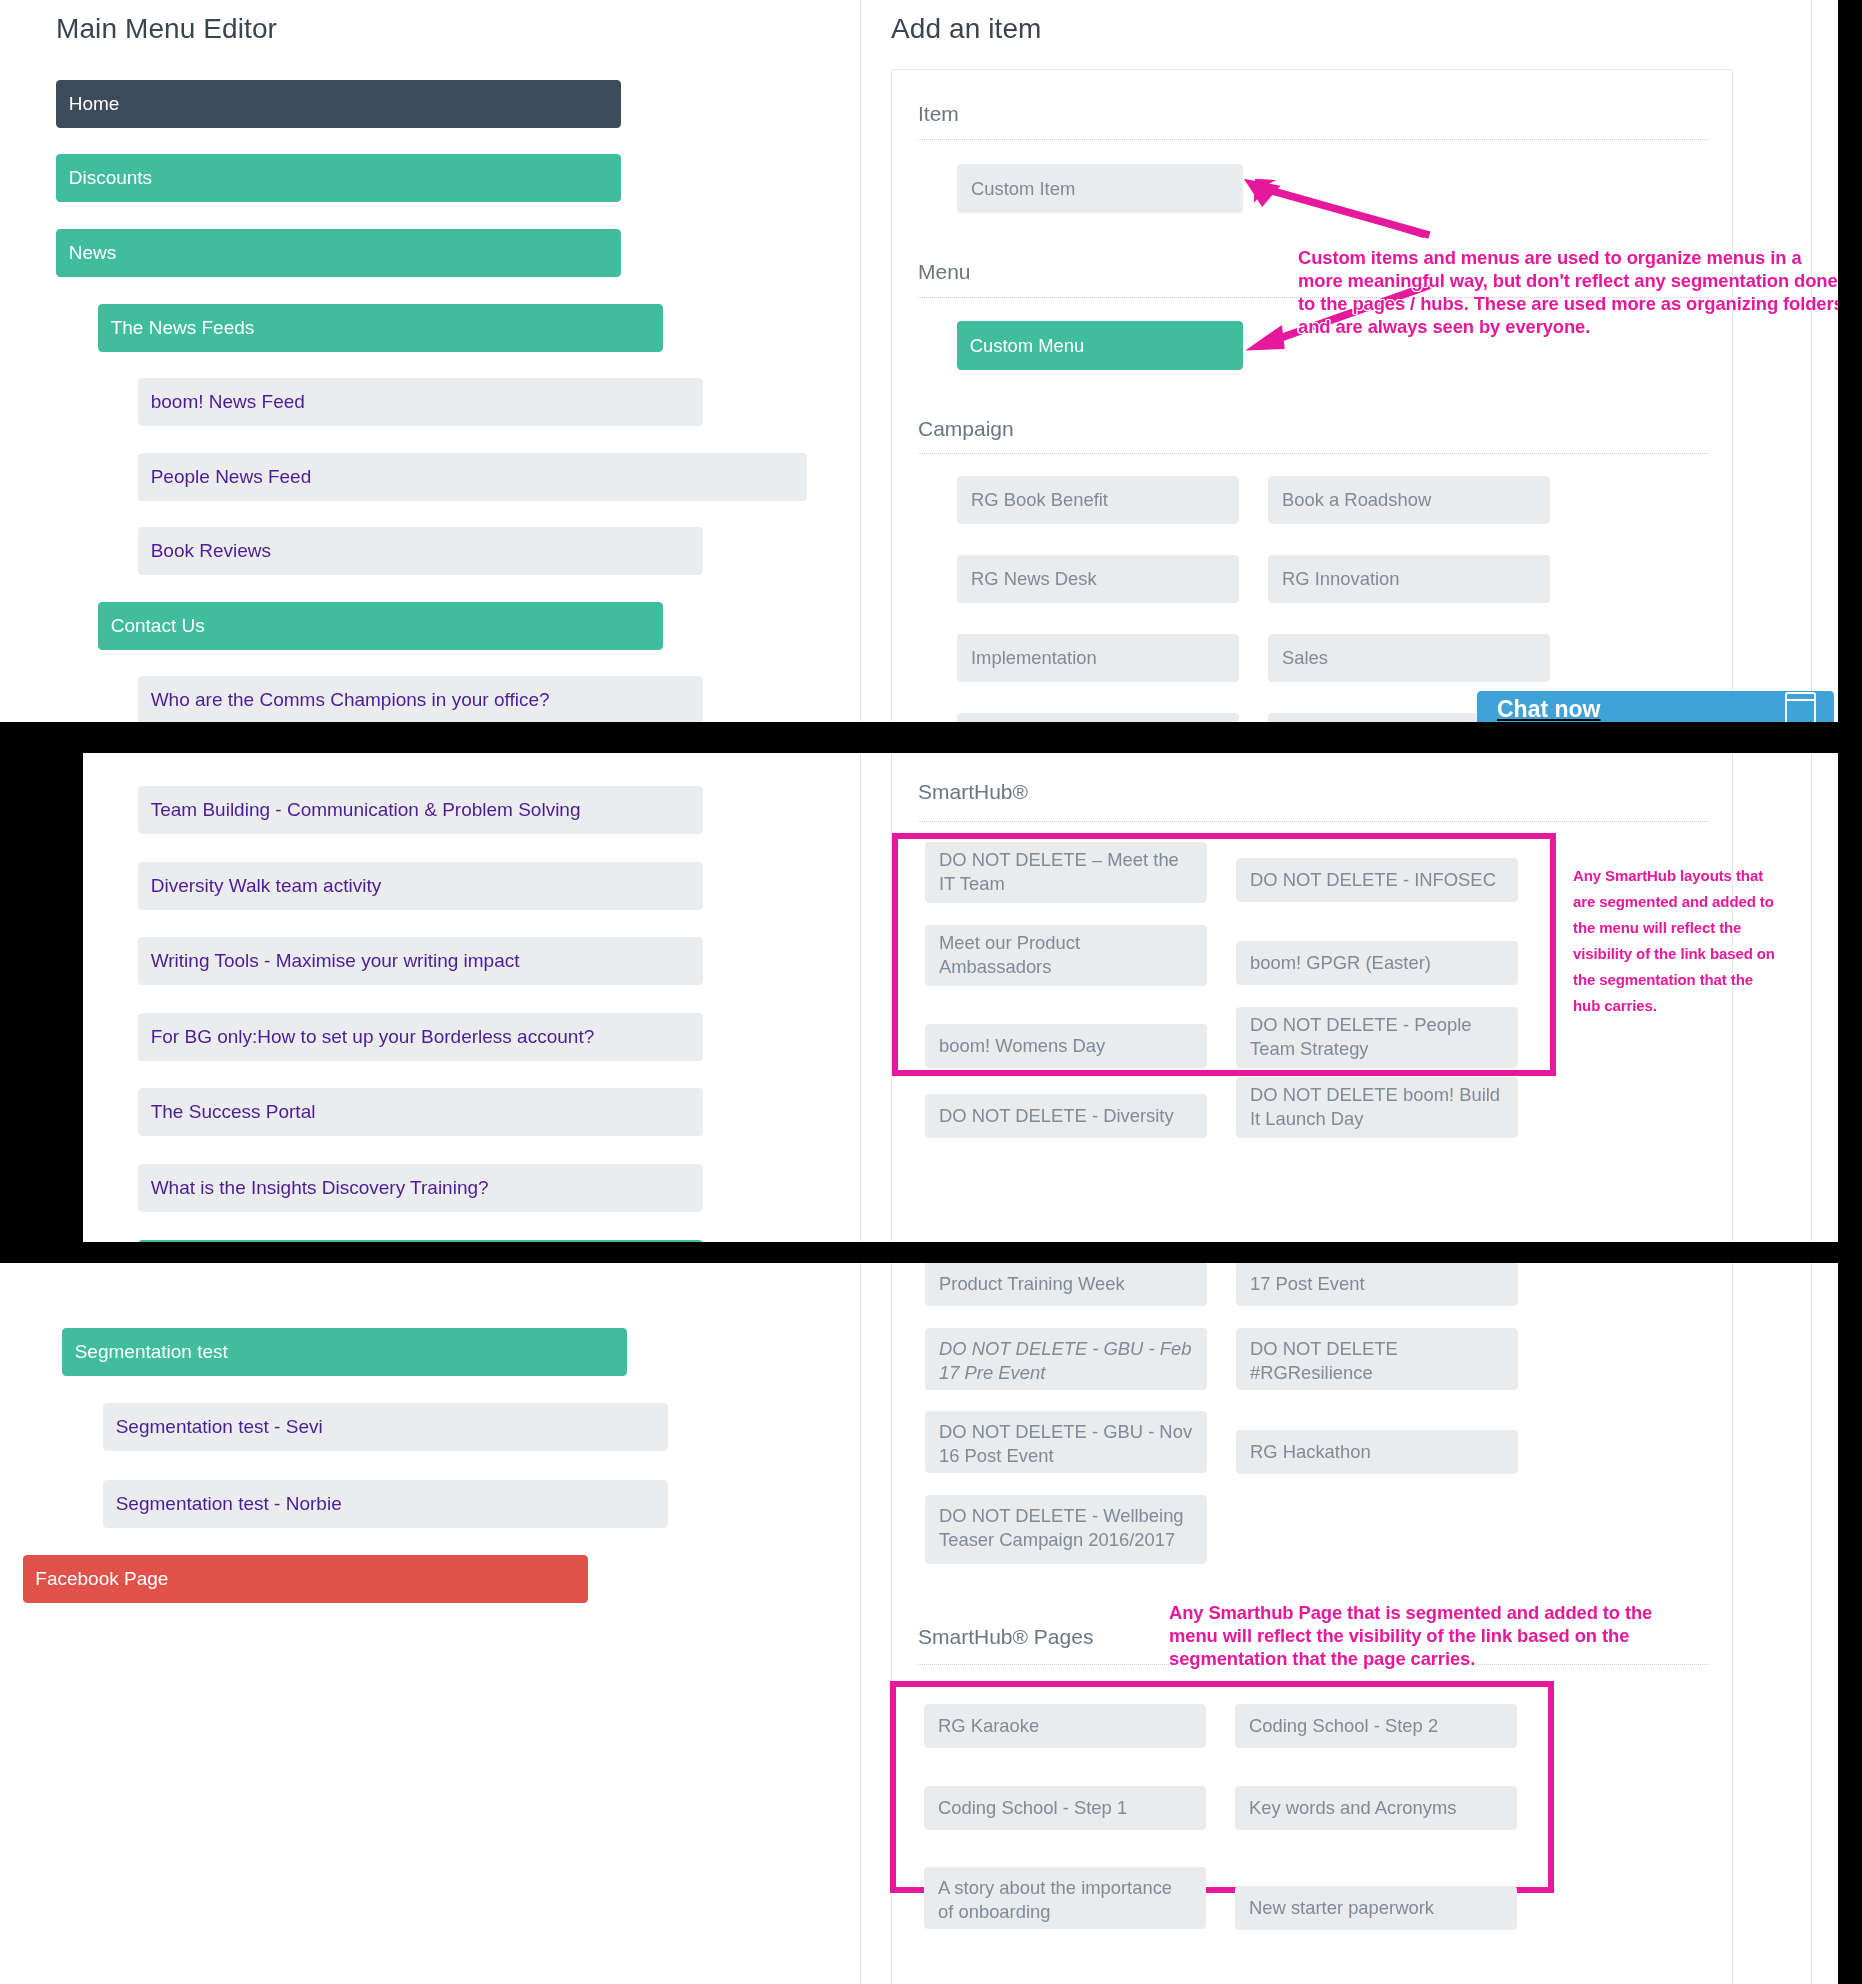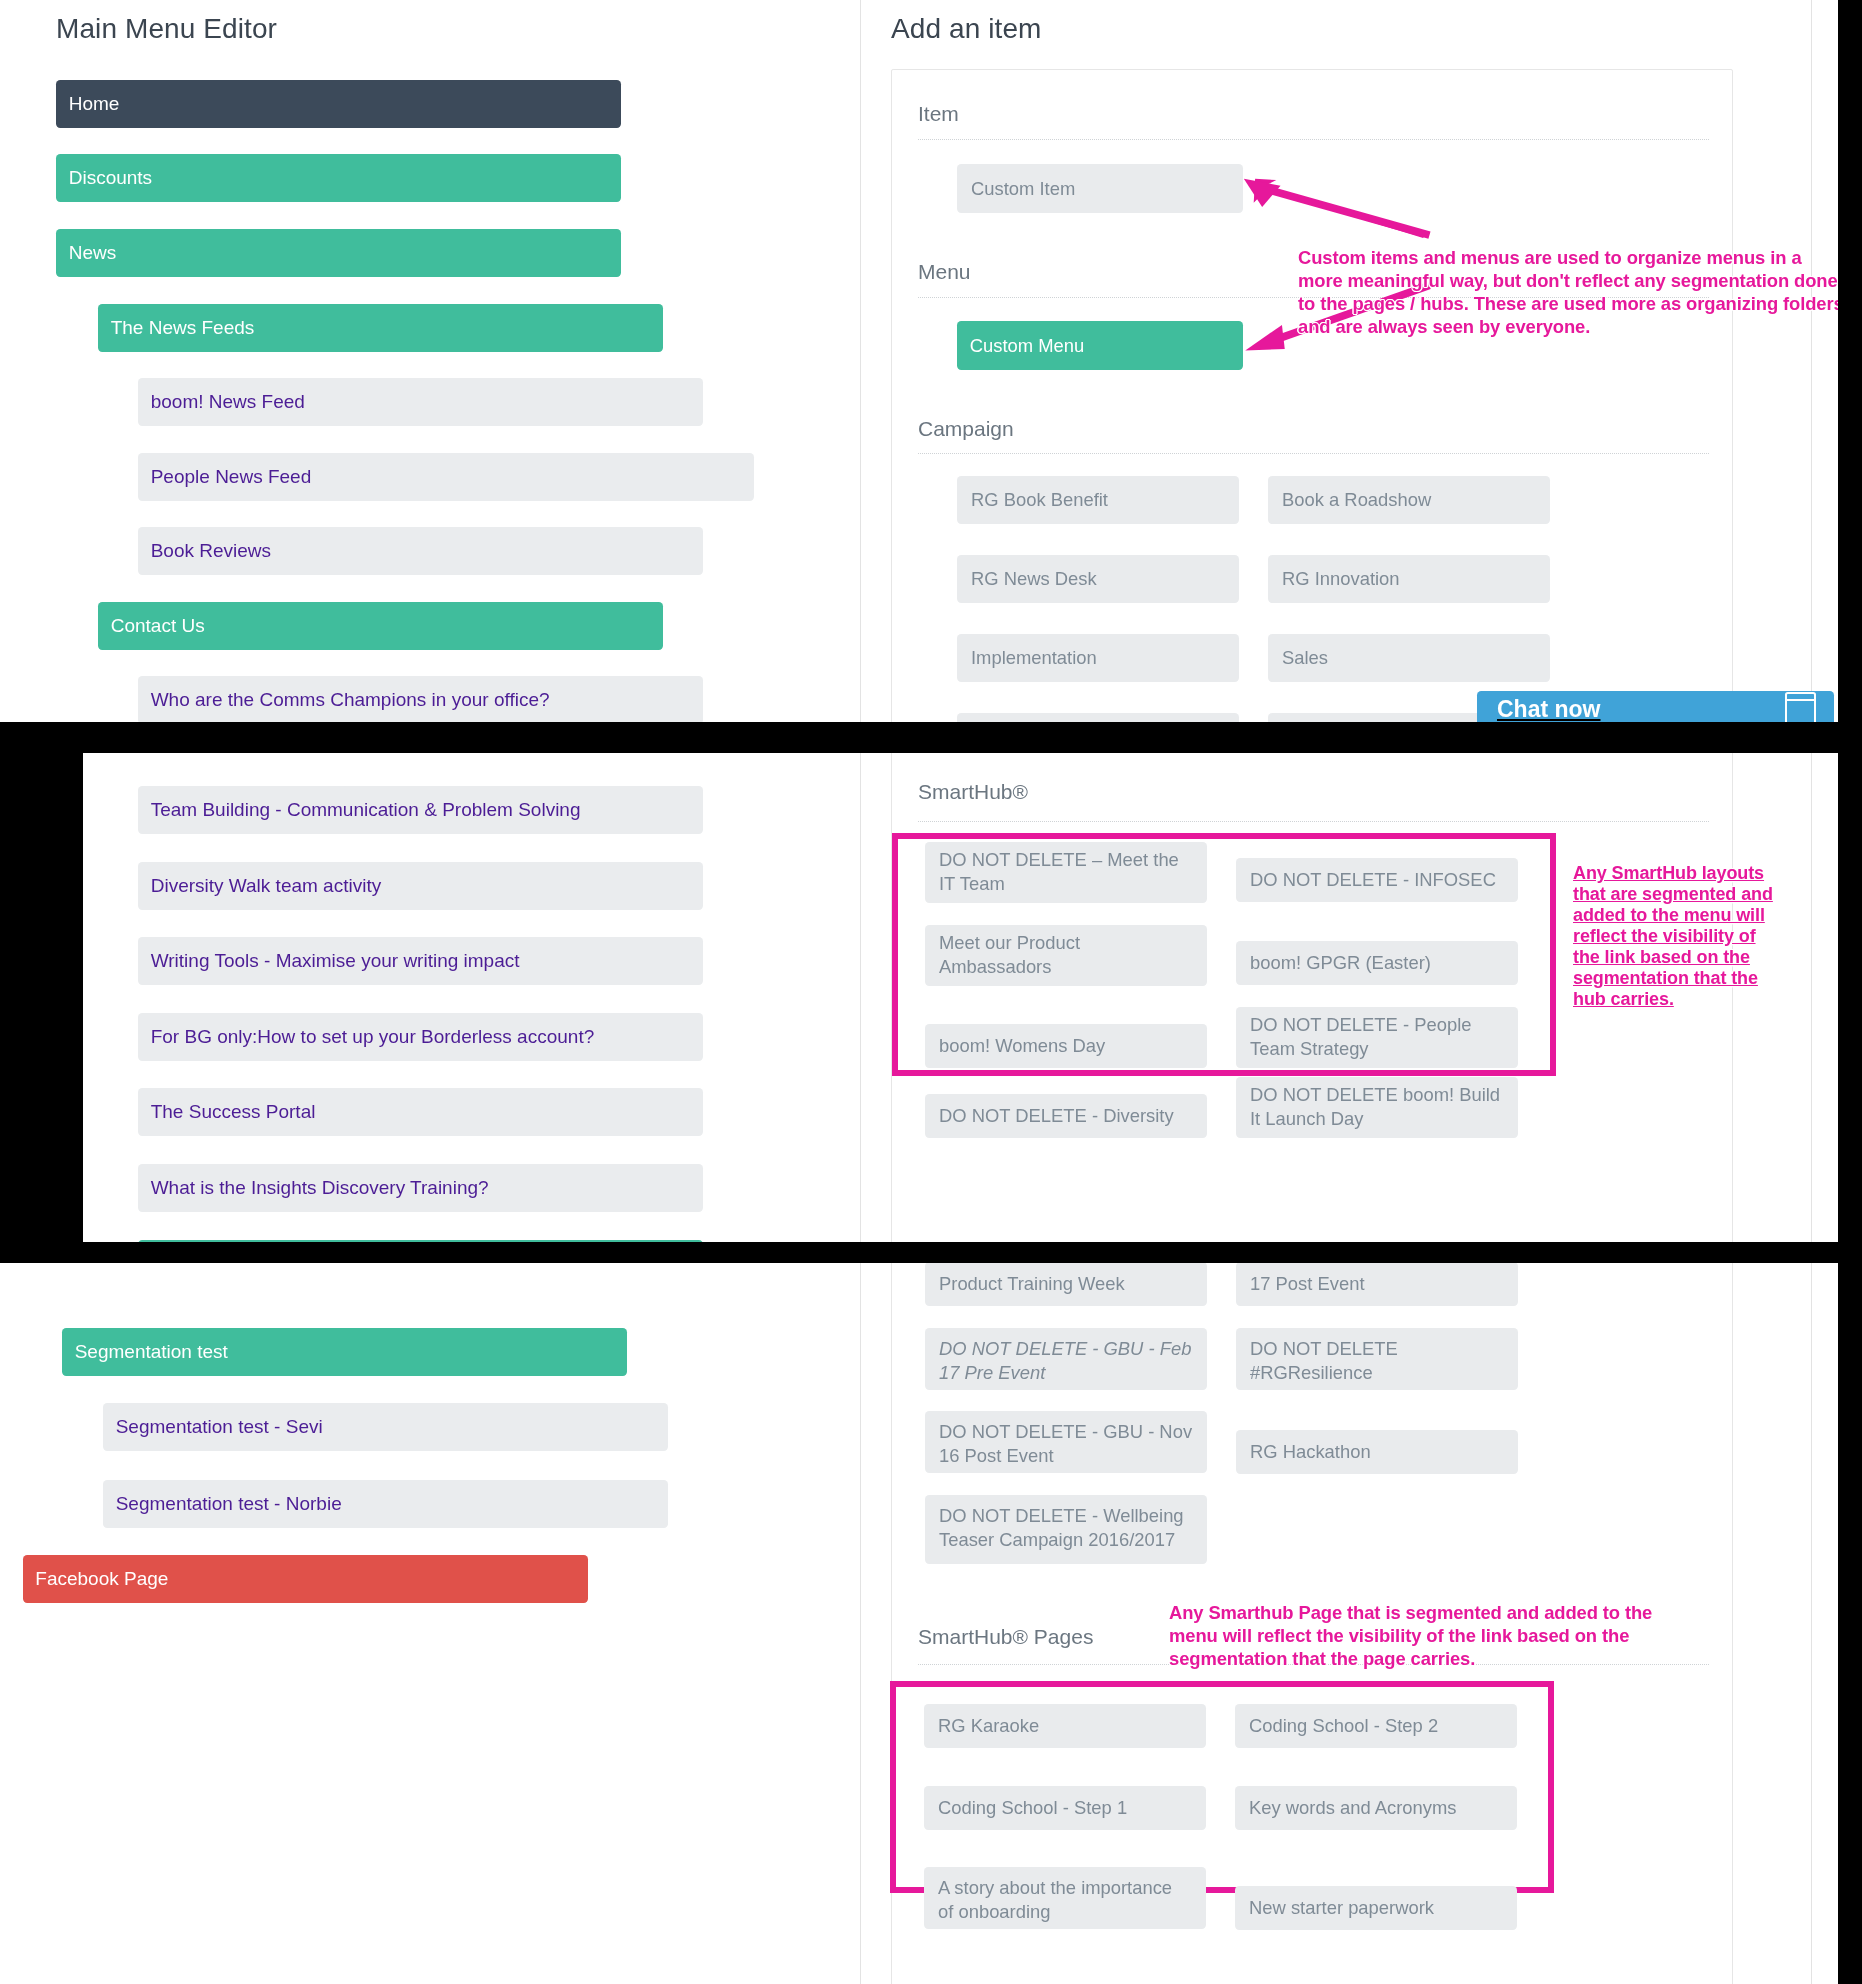--- a/index.html
+++ b/index.html
@@ -46,21 +46,21 @@
   }
 
   
   .anno{
     position:absolute;color:#e6189b;font-weight:bold;font-size:18.4px;line-height:23px;
     text-shadow:
        1.4px 0 0 #fff, -1.4px 0 0 #fff, 0 1.4px 0 #fff, 0 -1.4px 0 #fff,
        0.7px 0.7px 0 #fff, -0.7px -0.7px 0 #fff, 0.7px -0.7px 0 #fff, -0.7px 0.7px 0 #fff;
     letter-spacing:-0.1px;
   }
-  .anno.small{font-size:18px;line-height:21px;text-decoration:underline;}
+  .anno.small{font-size:15px;line-height:26px;}
   .hl-box{
     position:absolute;border:6.4px solid #e6189b;box-sizing:border-box;
   }
   .arrow{position:absolute;}
 
   
   .chat{
     position:absolute;background:#40a3d8;border-radius:4.2px 4.2px 0 0;
     display:flex;align-items:center;justify-content:space-between;
     padding:0 18.4px 0 20px;box-sizing:border-box;text-decoration:underline;
@@ -78,21 +78,21 @@
     <div class="rule-v" style="left:860px;"></div>
     <div class="rule-v" style="left:1811px;"></div>
 
     <div class="h1" style="left:56px;top:12.7px;">Main Menu Editor</div>
 
     <div class="mrow dark" style="left:56px;top:80px;width:565px;height:48px;">Home</div>
     <div class="mrow green" style="left:56px;top:154px;width:565px;height:48px;">Discounts</div>
     <div class="mrow green" style="left:56px;top:229px;width:565px;height:48px;">News</div>
     <div class="mrow green" style="left:98px;top:304px;width:565px;height:48px;">The News Feeds</div>
     <div class="mrow grey" style="left:138px;top:378px;width:565px;height:48px;">boom! News Feed</div>
-    <div class="mrow grey" style="left:138px;top:453px;width:616px;height:48px;">People News Feed</div>
+    <div class="mrow grey" style="left:138px;top:453px;width:669px;height:48px;">People News Feed</div>
     <div class="mrow grey" style="left:138px;top:527px;width:565px;height:48px;">Book Reviews</div>
     <div class="mrow green" style="left:98px;top:602px;width:565px;height:48px;">Contact Us</div>
     <div class="mrow grey" style="left:138px;top:676px;width:565px;height:48px;">Who are the Comms Champions in your office?</div>
 
     <div class="h1" style="left:891px;top:12.7px;">Add an item</div>
 
     <div class="panel-box" style="left:891px;top:69px;width:840px;height:657px;"></div>
 
     <div class="section-label" style="left:918px;top:102px;">Item</div>
     <div class="dotted" style="left:918px;top:139px;width:791px;"></div>

